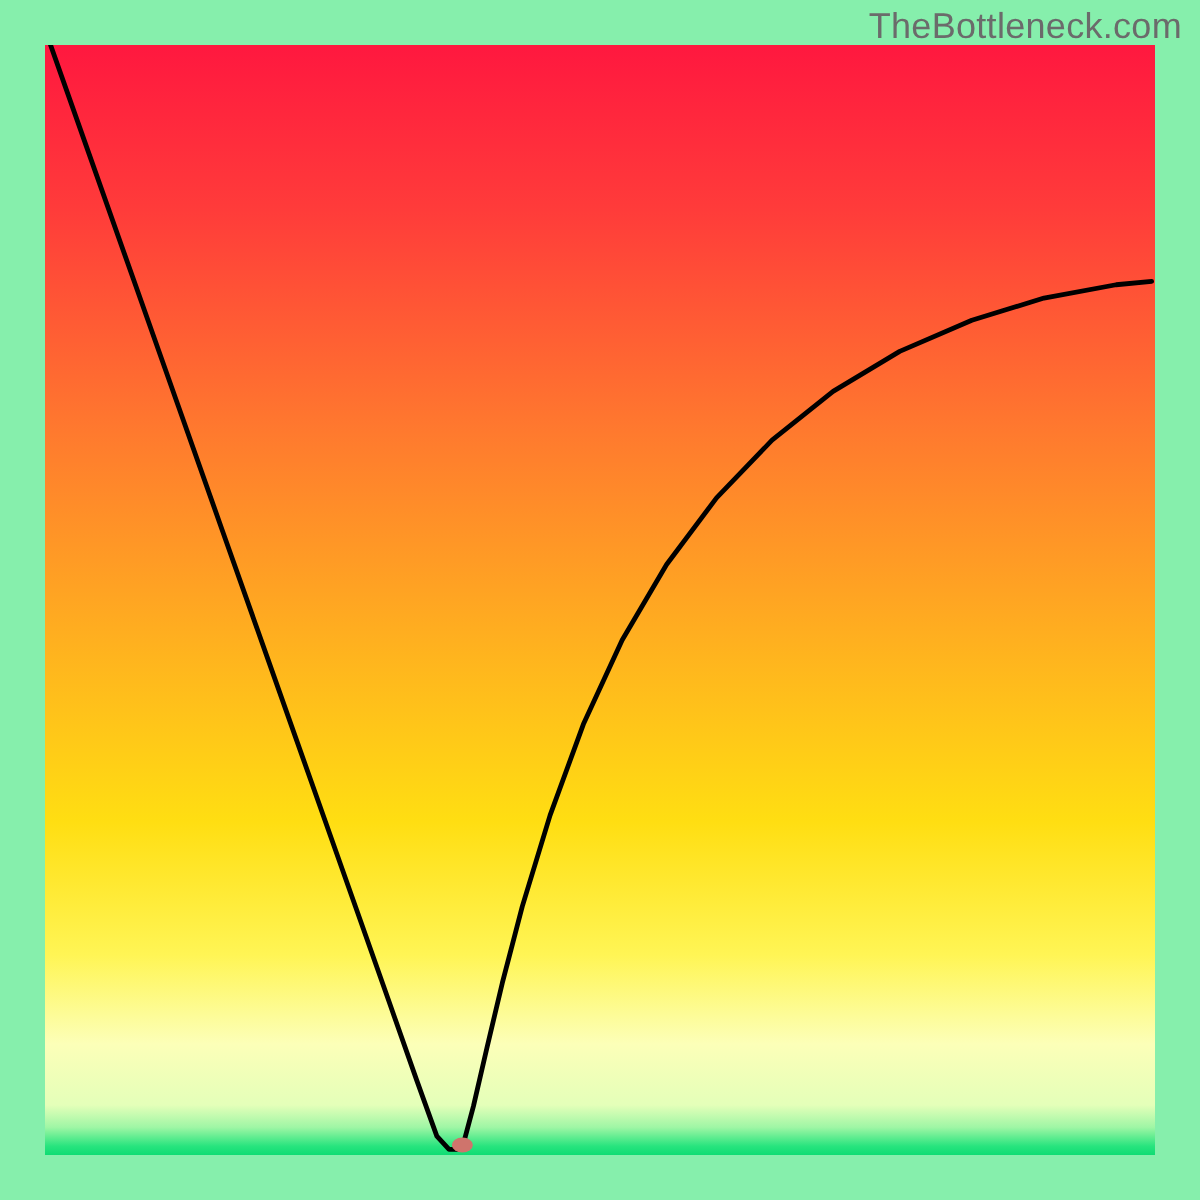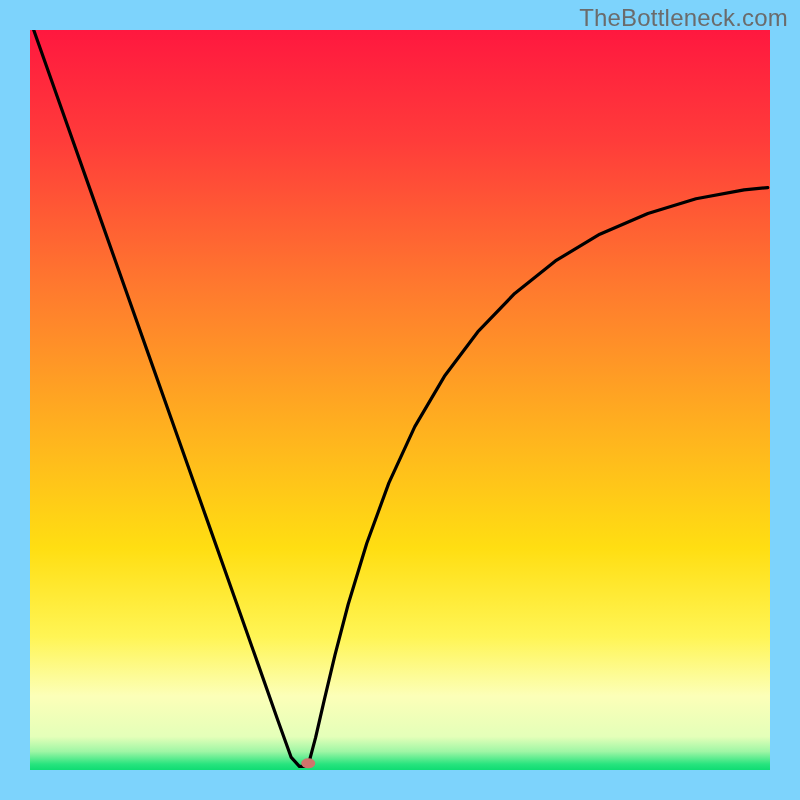--- a/index.html
+++ b/index.html
@@ -8,21 +8,21 @@
     width: 800px;
     height: 800px;
     background: #000;
     overflow: hidden;
     font-family: Arial, Helvetica, sans-serif;
   }
   .frame {
     position: relative;
     width: 800px;
     height: 800px;
-    background: #7dd3fc;
+    background: #86efac;
   }
   .watermark {
     position: absolute;
     top: 4px;
     right: 12px;
     color: #6b6b6b;
     font-size: 24px;
     font-weight: 500;
     letter-spacing: 0.2px;
     user-select: none;

